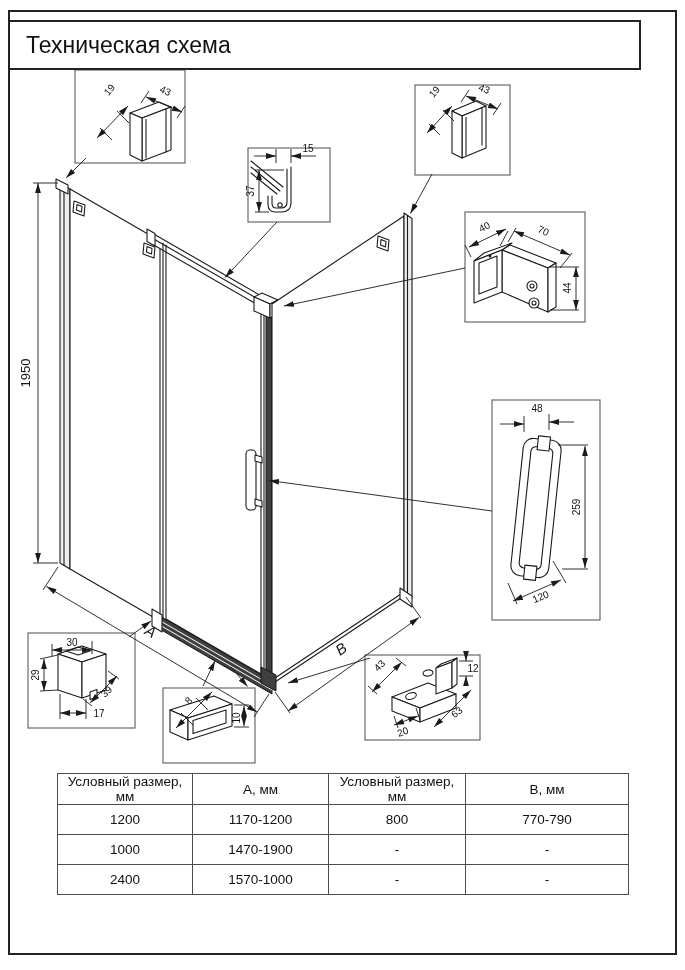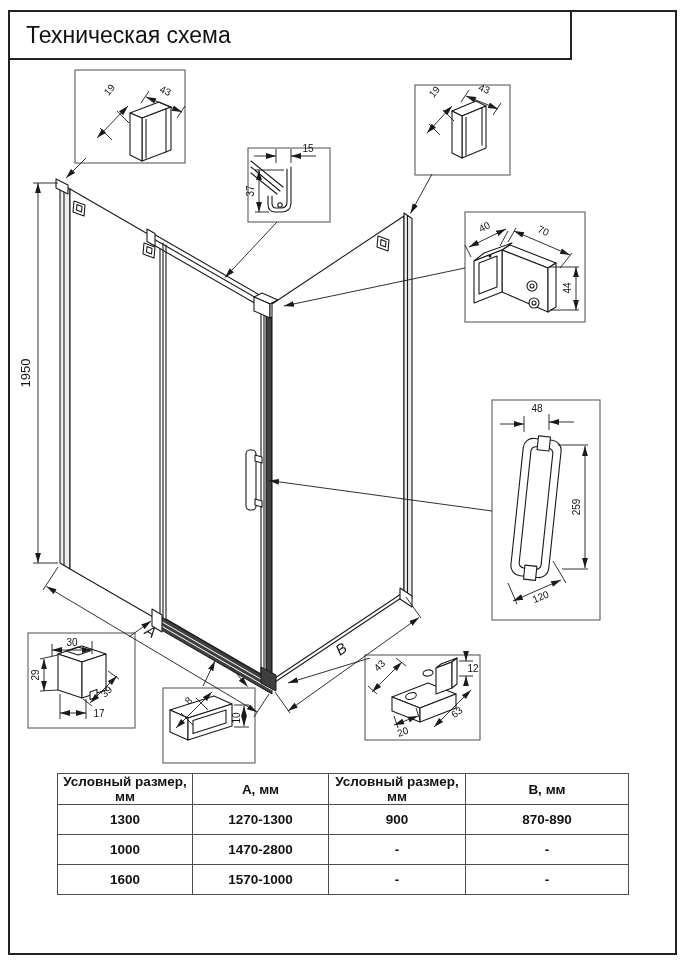--- a/index.html
+++ b/index.html
@@ -1,38 +1,38 @@
 <!DOCTYPE html>
 <html><head>
 <meta charset="utf-8">
 <style>
   html,body{margin:0;padding:0;}
   body{width:685px;height:970px;position:relative;background:#fff;
        font-family:"Liberation Sans",sans-serif;overflow:hidden;}
   .frame{position:absolute;left:8px;top:10px;width:669px;height:945px;
          border:2px solid #222;box-sizing:border-box;}
-  .titlebar{position:absolute;left:8px;top:10px;width:564px;height:50px;
+  .titlebar{position:absolute;left:8px;top:20px;width:633px;height:50px;
             border:2px solid #222;box-sizing:border-box;background:#fff;
             display:flex;align-items:center;justify-content:space-between;
             padding:0 16px;z-index:3;}
   .titlebar .t{font-size:23px;color:#111;white-space:nowrap;}
   svg.draw{position:absolute;left:0;top:0;z-index:2;}
   svg text{font-family:"Liberation Sans",sans-serif;fill:#141414;}
   .dt{font-size:10px;text-anchor:middle;}
   .big{font-size:13px;text-anchor:middle;}
   .ab{font-size:15px;font-style:italic;text-anchor:middle;}
   .ln{stroke:#1a1a1a;stroke-width:1.1;fill:none;stroke-linejoin:round;stroke-linecap:round;}
   .fw{fill:#fff;stroke:#1a1a1a;stroke-width:1.1;stroke-linejoin:round;}
   .fg{fill:#ededed;stroke:#1a1a1a;stroke-width:1.1;stroke-linejoin:round;}
   .fd{fill:#3f3f3f;stroke:#1a1a1a;stroke-width:1;}
   .dim{stroke:#1a1a1a;stroke-width:0.9;fill:none;}
   .box{fill:#fff;stroke:#6a6a6a;stroke-width:1.2;}
   table.spec{position:absolute;left:57px;top:773px;width:571px;z-index:3;
              border-collapse:collapse;table-layout:fixed;font-size:13.5px;color:#111;background:#fff;}
-  .spec th,.spec td{border:1px solid #4d4d4d;text-align:center;font-weight:700;
+  .spec th,.spec td{border:1px solid #4d4d4d;text-align:center;font-weight:400;
                     padding:0;height:29px;}
   .spec thead th{height:30px;}
 </style>
 </head>
 <body>
 
 <div class="frame"></div>
 
 <div class="titlebar">
   <span class="t">Техническая схема</span>
@@ -303,31 +303,31 @@
   <thead>
     <tr>
       <th>Условный размер, мм</th>
       <th>А, мм</th>
       <th>Условный размер, мм</th>
       <th>В, мм</th>
     </tr>
   </thead>
   <tbody>
     <tr>
-      <td>1300</td>
-      <td>1270-1300</td>
-      <td>900</td>
-      <td>870-890</td>
+      <td>1200</td>
+      <td>1170-1200</td>
+      <td>800</td>
+      <td>770-790</td>
     </tr>
     <tr>
       <td>1000</td>
-      <td>1470-2800</td>
+      <td>1470-1900</td>
       <td>-</td>
       <td>-</td>
     </tr>
     <tr>
-      <td>1600</td>
+      <td>2400</td>
       <td>1570-1000</td>
       <td>-</td>
       <td>-</td>
     </tr>
   </tbody>
 </table>
 
 </body></html>

